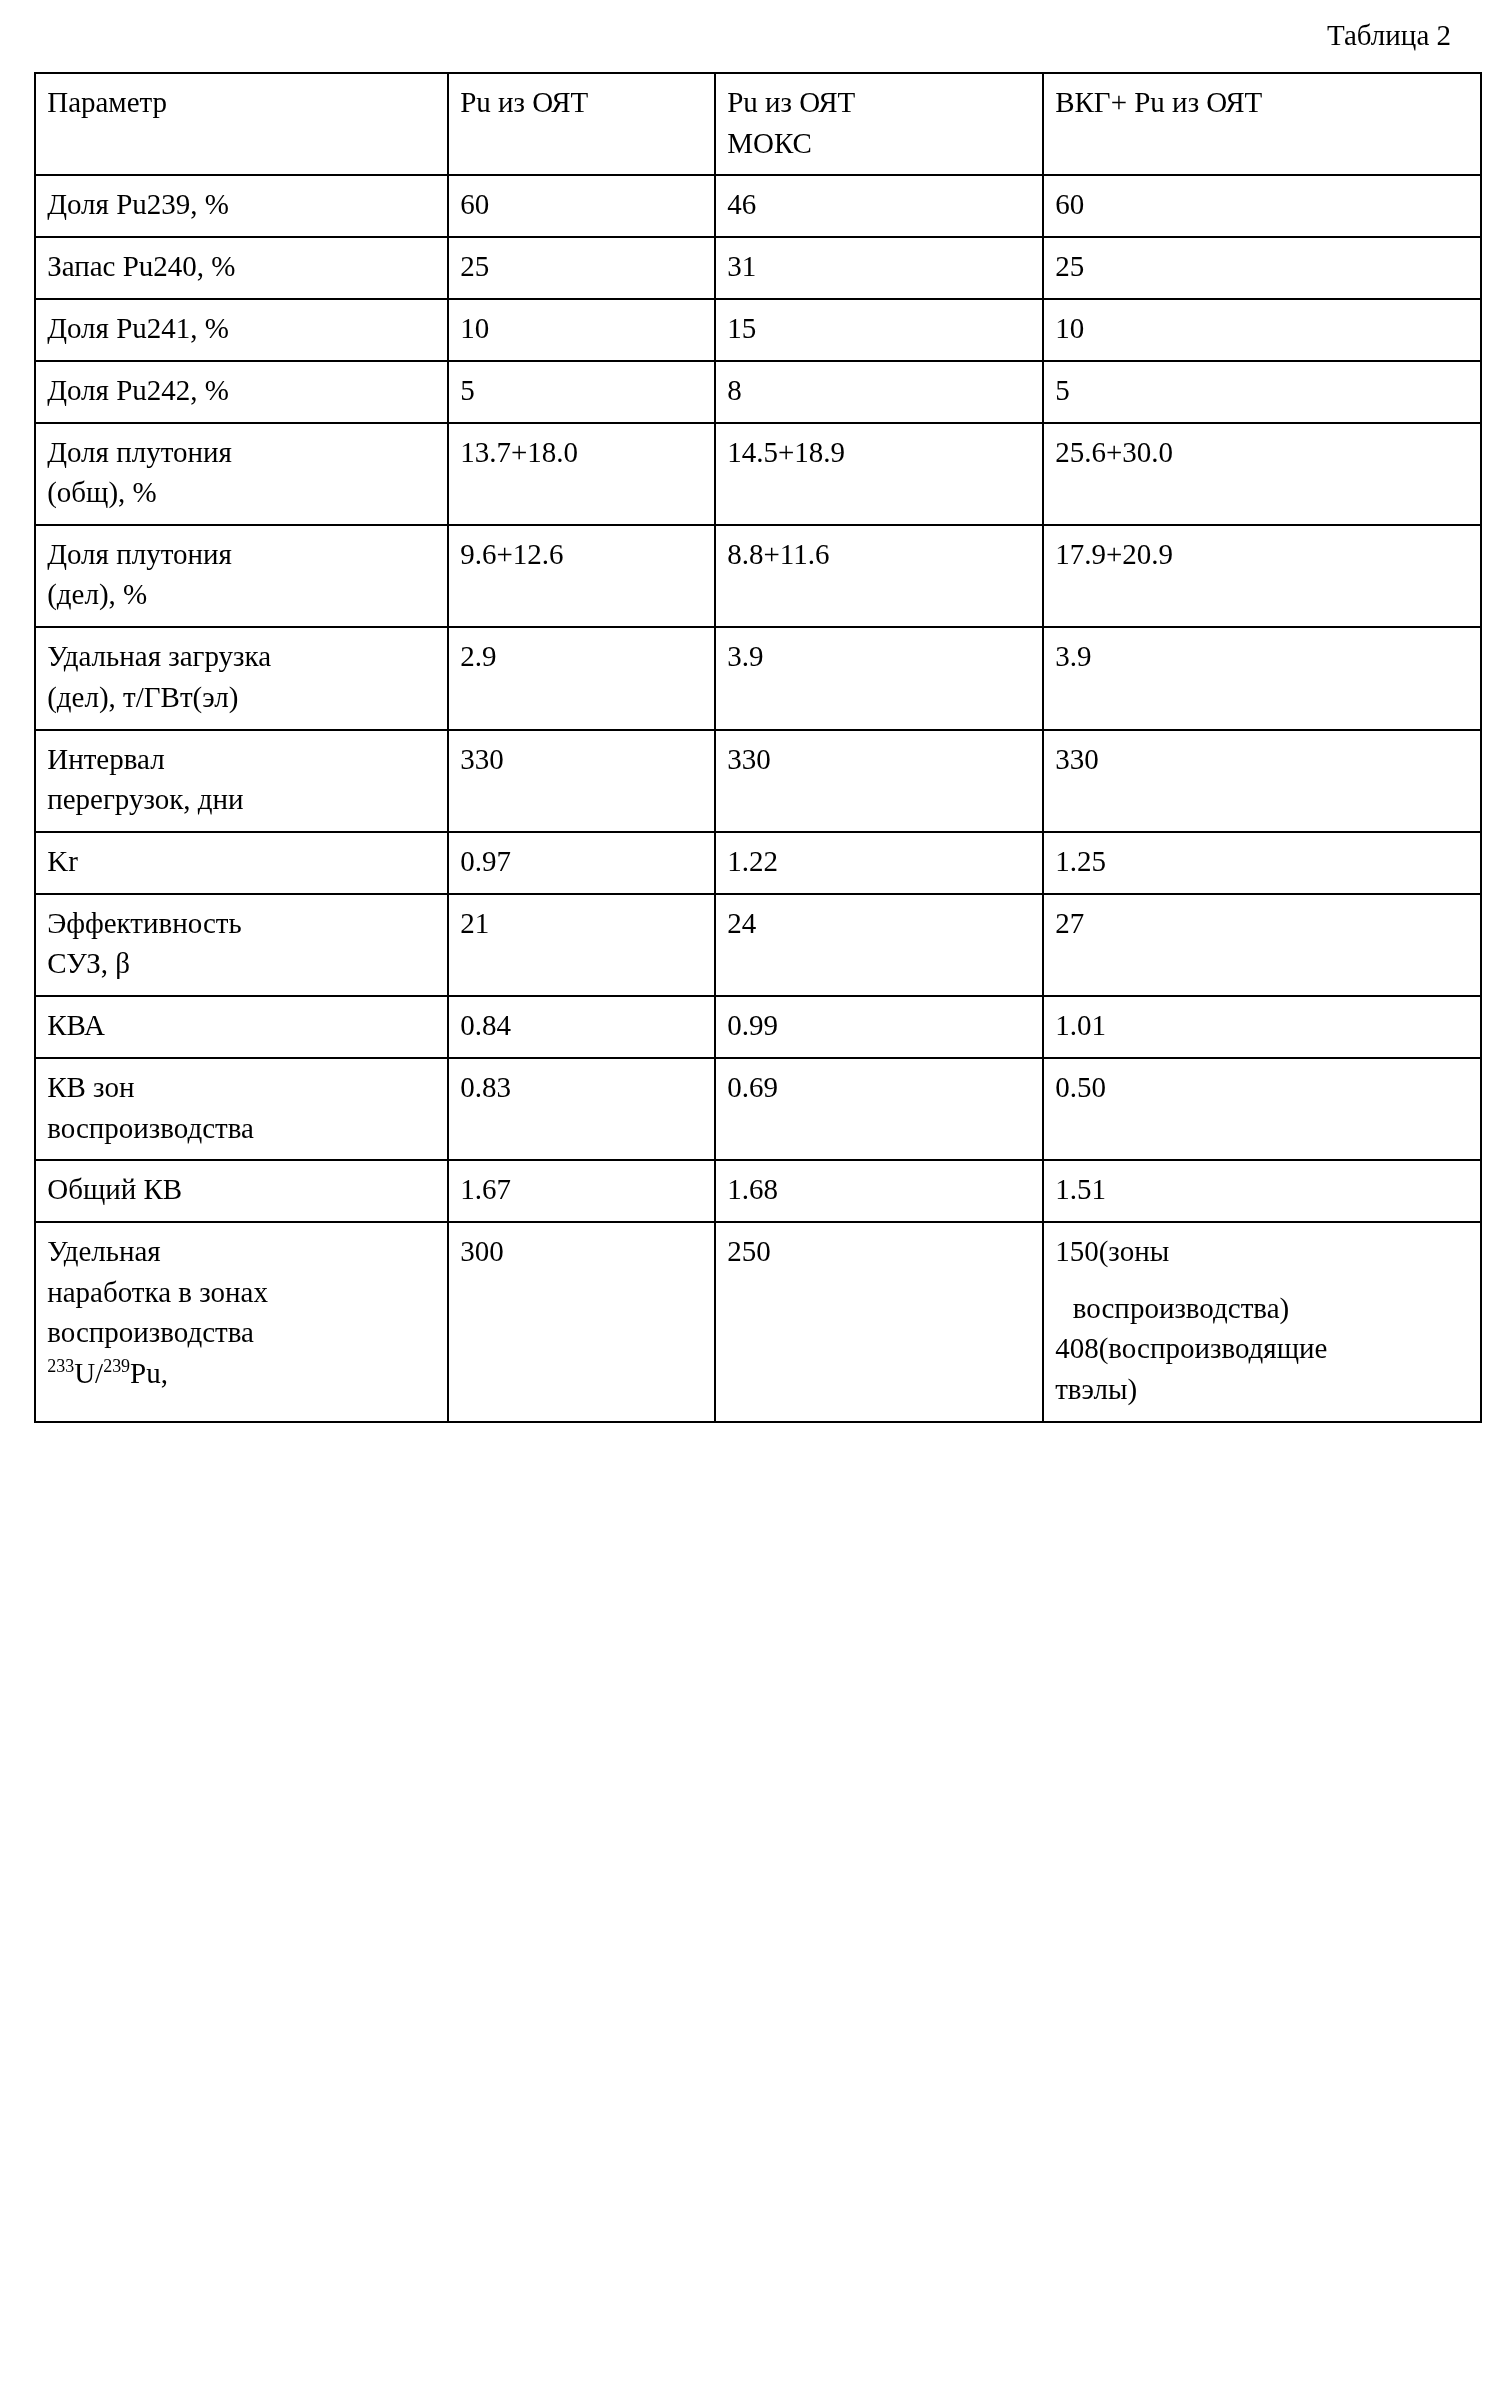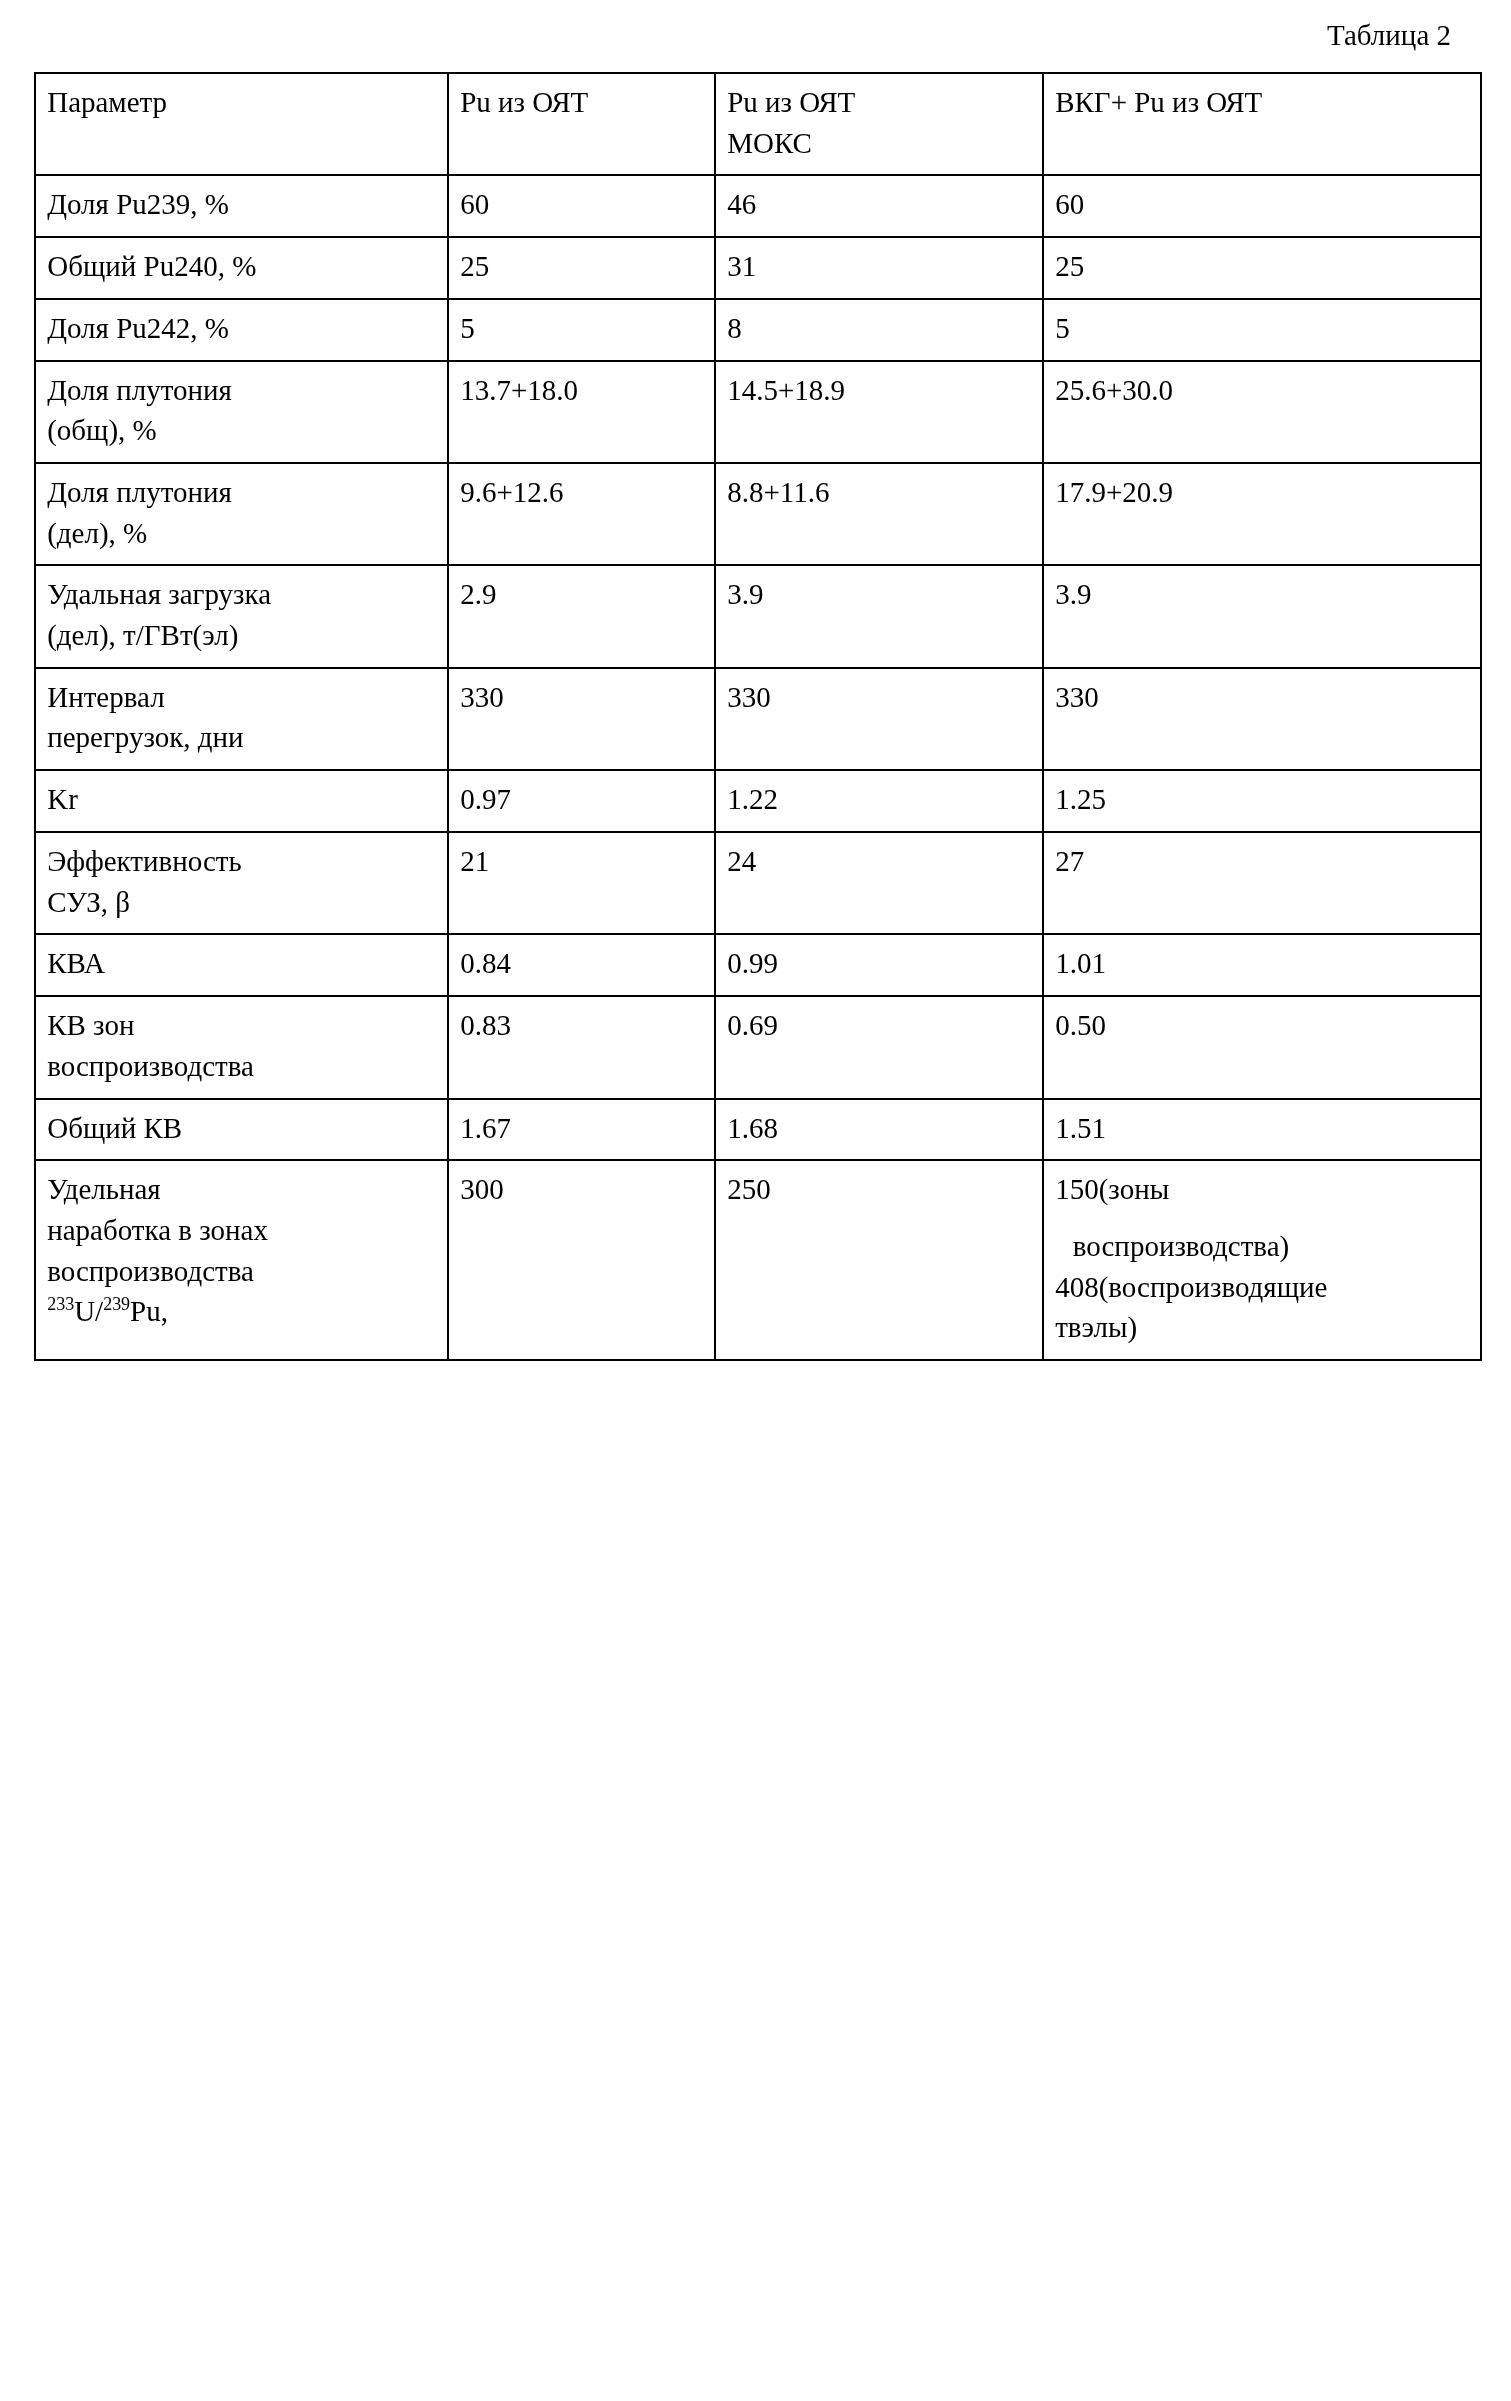--- a/index.html
+++ b/index.html
@@ -125,36 +125,58 @@
           </td>
           <td>
             <div class="cell-lines">
               <span>60</span>
             </div>
           </td>
         </tr>
         <tr>
           <td>
             <div class="cell-lines">
-              <span>Общий Pu240, %</span>
+              <span>Запас Pu240, %</span>
             </div>
           </td>
           <td>
             <div class="cell-lines">
               <span>25</span>
             </div>
           </td>
           <td>
             <div class="cell-lines">
               <span>31</span>
             </div>
           </td>
           <td>
             <div class="cell-lines">
               <span>25</span>
+            </div>
+          </td>
+        </tr>
+        <tr>
+          <td>
+            <div class="cell-lines">
+              <span>Доля Pu241, %</span>
+            </div>
+          </td>
+          <td>
+            <div class="cell-lines">
+              <span>10</span>
+            </div>
+          </td>
+          <td>
+            <div class="cell-lines">
+              <span>15</span>
+            </div>
+          </td>
+          <td>
+            <div class="cell-lines">
+              <span>10</span>
             </div>
           </td>
         </tr>
         <tr>
           <td>
             <div class="cell-lines">
               <span>Доля Pu242, %</span>
             </div>
           </td>
           <td>

